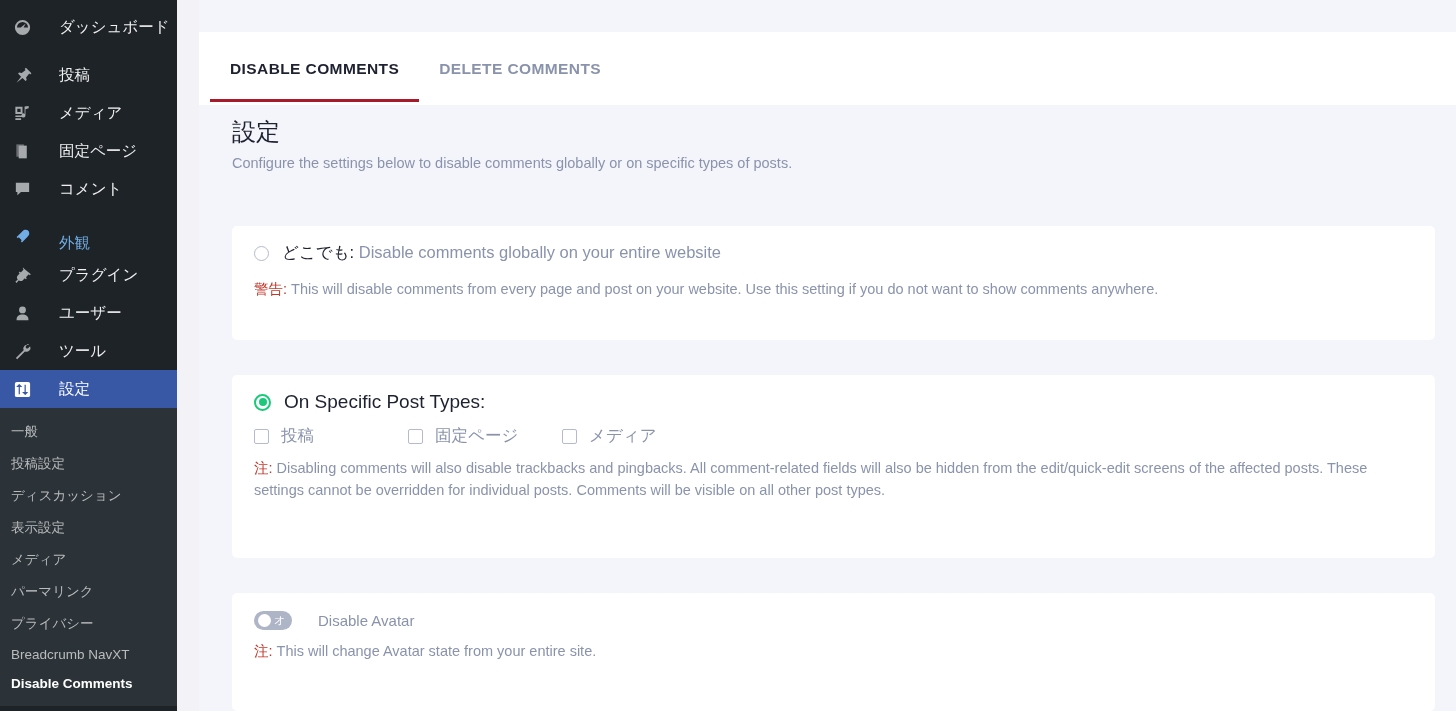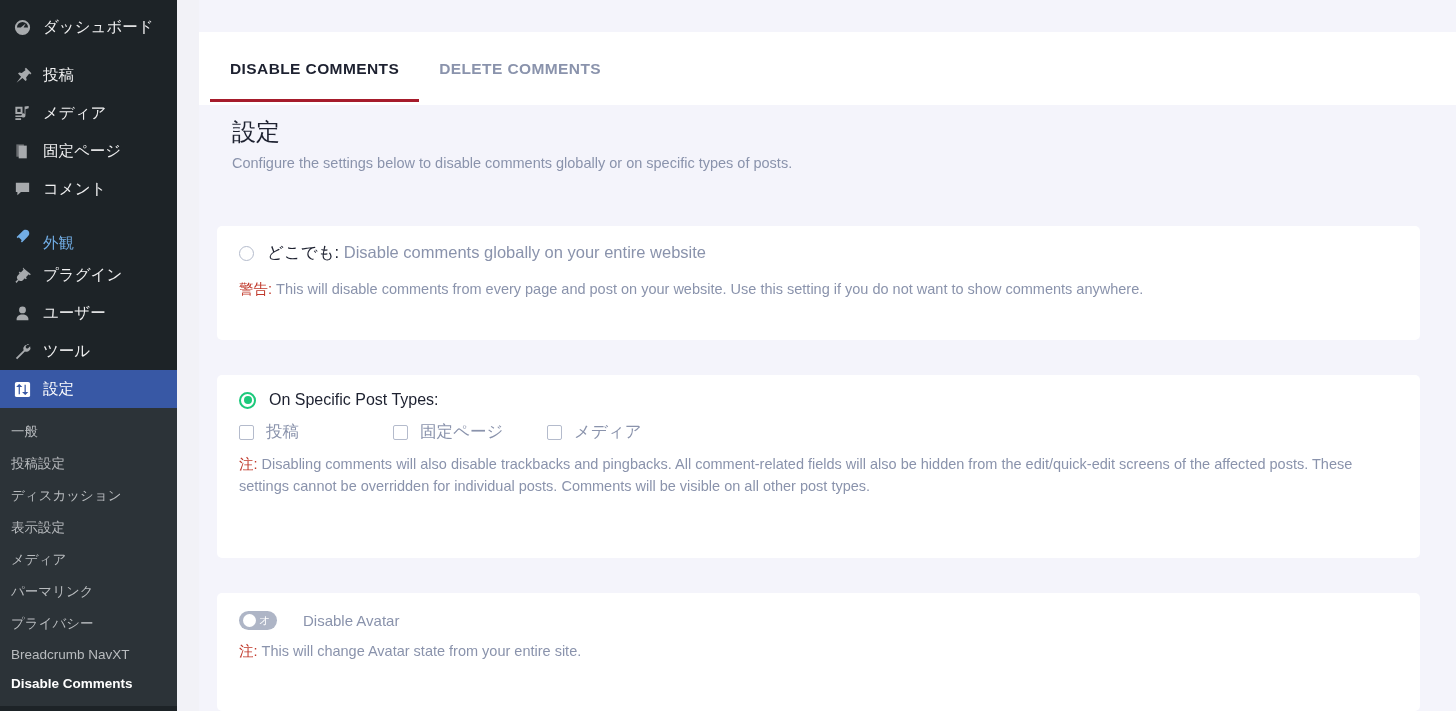--- a/index.html
+++ b/index.html
@@ -24,20 +24,21 @@
   .menu-item {
     display: flex;
     align-items: center;
     height: 38px;
     padding-left: 11px;
     color: #f0f0f1;
     font-size: 15.5px;
     position: relative;
     cursor: pointer;
     white-space: nowrap;
+    gap: 16px;
   }
   .menu-item .mi-icon {
     width: 22px; height: 20px;
     margin-right: 10px;
     flex: 0 0 22px;
     display: flex; align-items: center; justify-content: center;
     color: #a7aaad;
   }
   .menu-item .mi-icon svg { display: block; }
   .menu-item.hovered .mi-label { color: #72aee6; margin-top: 13px; }
@@ -135,21 +136,21 @@
   #page-desc {
     font-size: 14.5px;
     color: #8a93ac;
     margin: 0;
     line-height: 1.4;
   }
 
   
   .card {
     position: absolute;
-    left: 18px;
+    left: 33px;
     width: 1203px;
     background: #ffffff;
     border-radius: 5px;
   }
   #card-1 { top: 226px; height: 114px; }
   #card-2 { top: 375px; height: 183px; }
   #card-3 { top: 593px; height: 118px; }
 
   .row-option {
     display: flex;
@@ -183,21 +184,21 @@
     content: "";
     position: absolute;
     left: 50%; top: 50%;
     transform: translate(-50%,-50%);
     width: 8px; height: 8px;
     border-radius: 50%;
     background: #1cc97b;
   }
 
   .big-label {
-    font-size: 16px;
+    font-size: 19px;
     color: #1d2130;
     white-space: nowrap;
   }
 
   .note {
     padding: 10px 22px 0 22px;
     font-size: 14.5px;
     line-height: 1.55;
     color: #8a93ac;
   }

